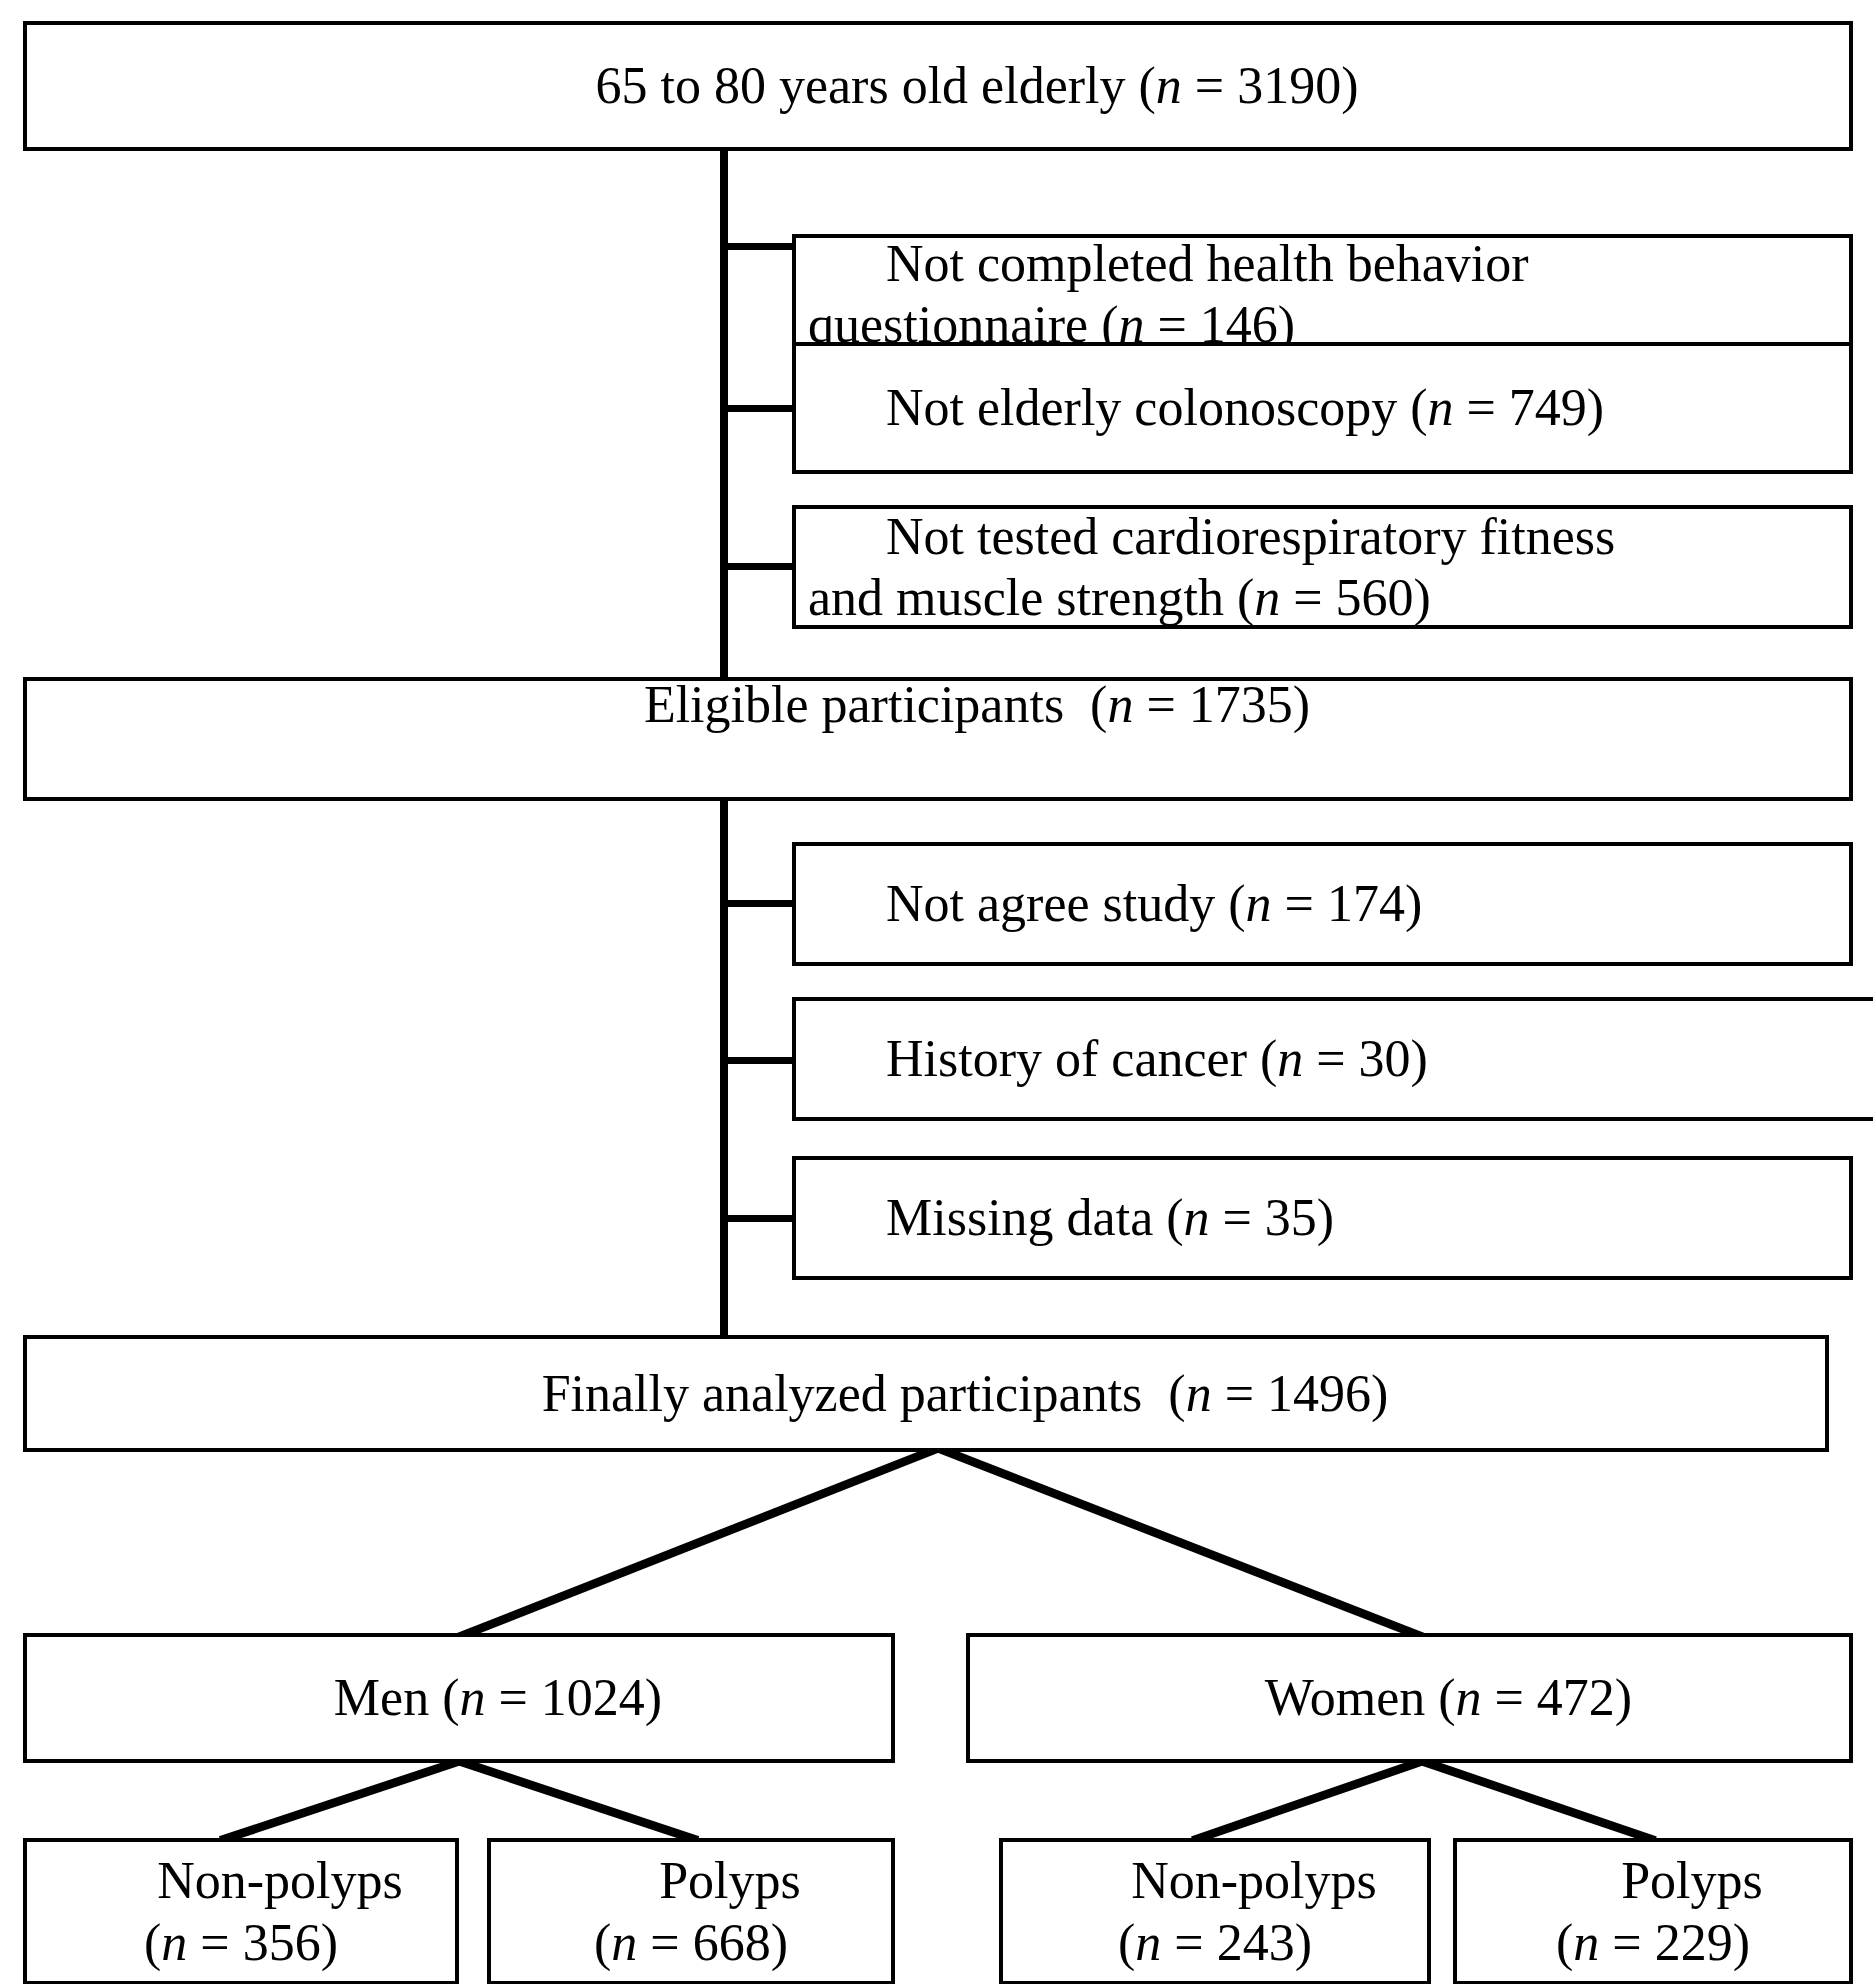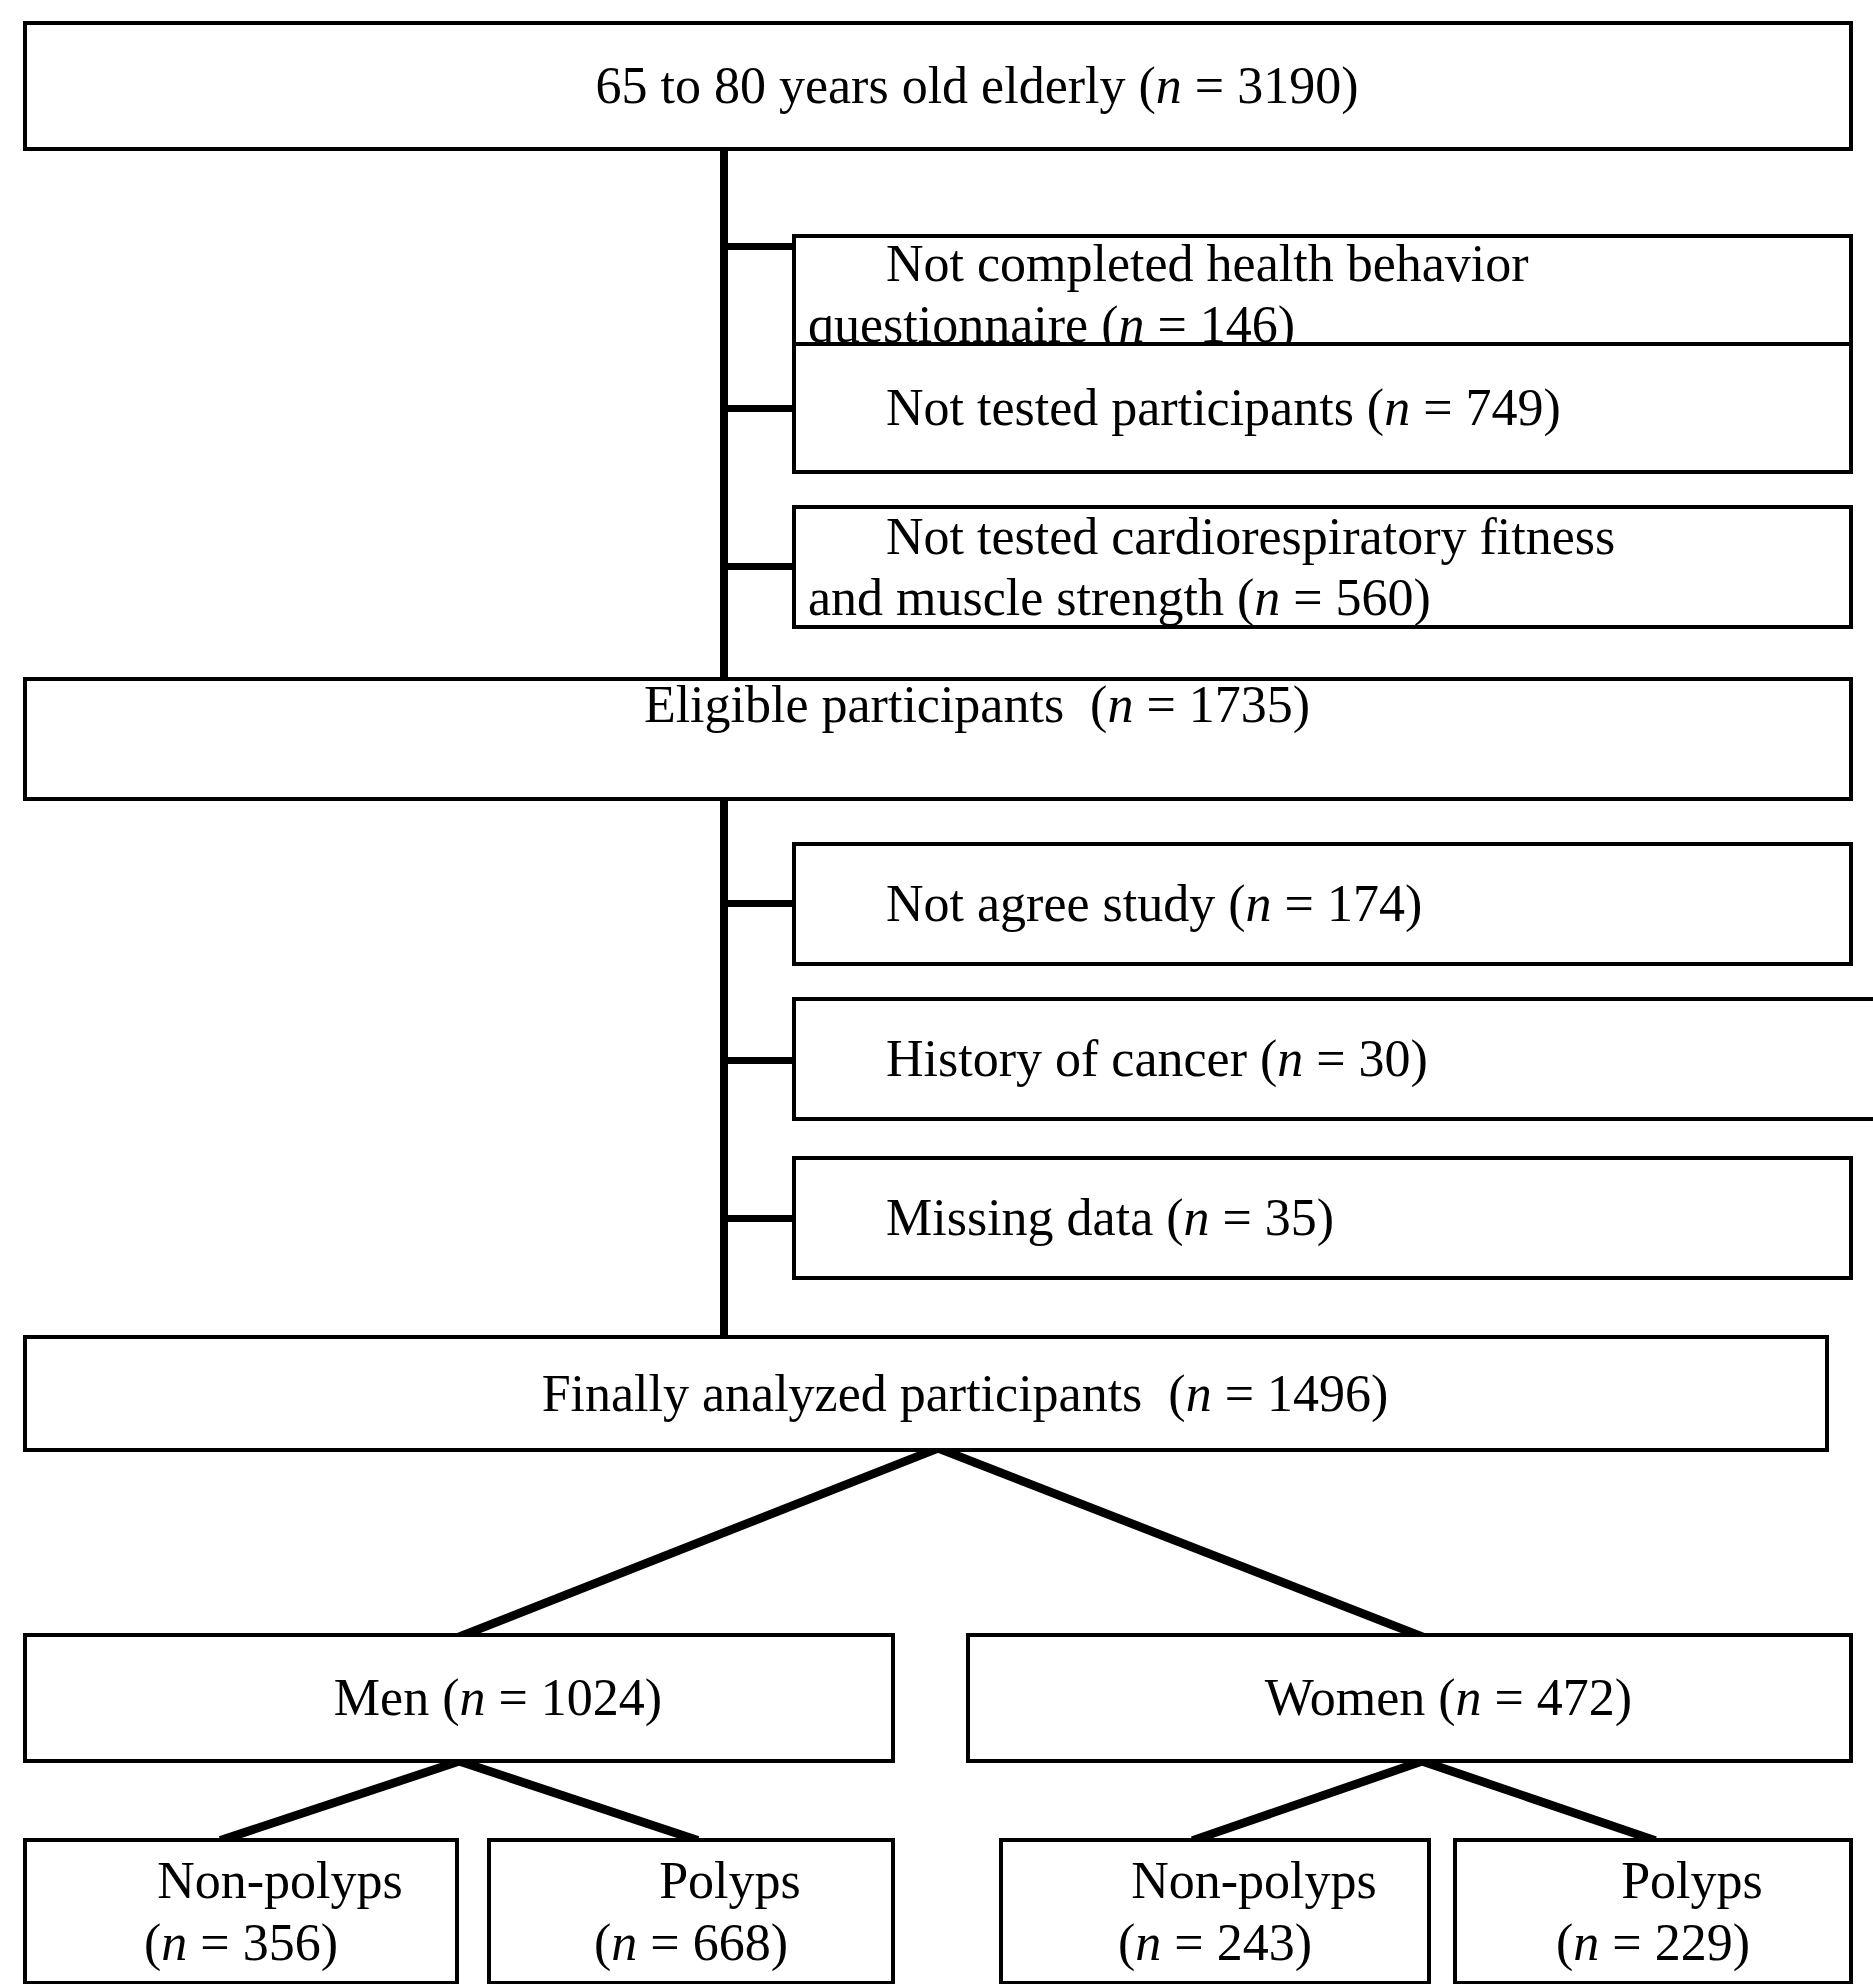--- a/index.html
+++ b/index.html
@@ -87,21 +87,21 @@
 
   <div class="flow-box lefted" style="left:792px; top:186px; width:1061px; height:120px;margin-top:48px;">
     <span class="box-text lft">
       <span>Not completed health behavior
 questionnaire (</span><i>n</i><span> = 146)</span>
     </span>
   </div>
 
   <div class="flow-box lefted" style="left:792px; top:342px; width:1061px; height:132px;">
     <span class="box-text lft">
-      <span>Not tested participants (</span><i>n</i><span> = 749)</span>
+      <span>Not elderly colonoscopy (</span><i>n</i><span> = 749)</span>
     </span>
   </div>
 
   <div class="flow-box lefted" style="left:792px; top:505px; width:1061px; height:124px;">
     <span class="box-text lft">
       <span>Not tested cardiorespiratory fitness
 and muscle strength (</span><i>n</i><span> = 560)</span>
     </span>
   </div>
 

